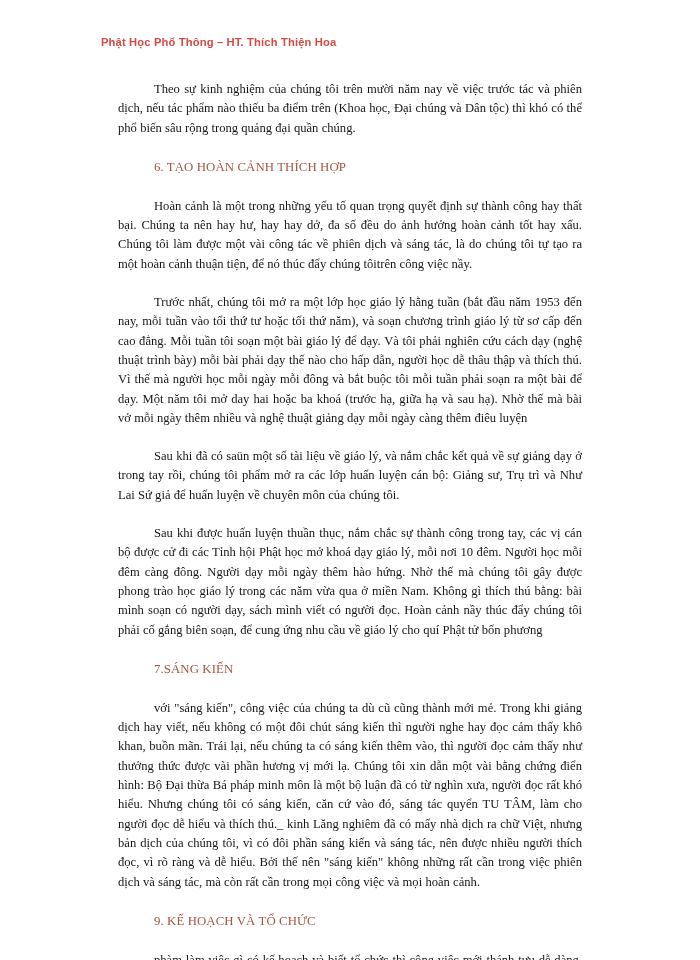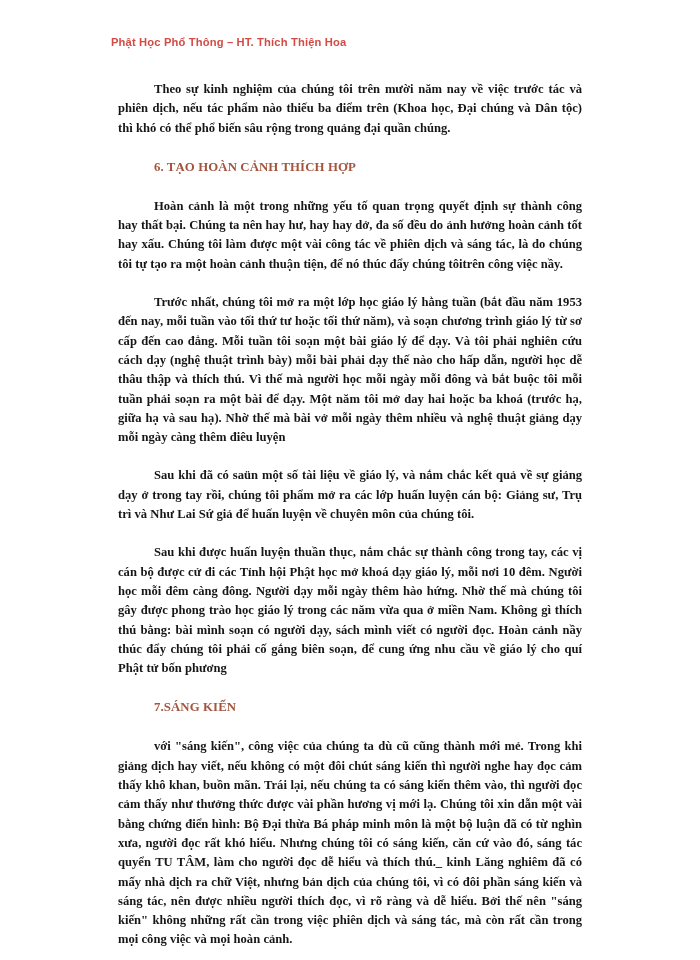--- a/index.html
+++ b/index.html
@@ -15,21 +15,21 @@
   }
   .page {
     position: relative;
     width: 700px;
     height: 960px;
     box-sizing: border-box;
     background: #ffffff;
   }
   .running-header {
     position: absolute;
-    left: 111px;
+    left: 101px;
     top: 36px;
     font-family: "Liberation Sans", "DejaVu Sans", sans-serif;
     font-weight: bold;
     font-size: 11.2px;
     letter-spacing: 0.15px;
     color: #d24b45;
     white-space: nowrap;
   }
   .content {
     position: absolute;
@@ -39,28 +39,27 @@
   }
   p.para {
     margin: 0 0 0 0;
     font-size: 12.6px;
     line-height: 19.3px;
     color: #161616;
     text-align: justify;
     text-indent: 36px;
     hyphens: none;
     word-spacing: 0.1px;
-    font-weight: bold;
   }
   .spacer-sm { height: 19px; }
   h2.section-heading {
     margin: 0;
     font-size: 12.8px;
     line-height: 19px;
-    font-weight: bold;
+    font-weight: normal;
     color: #a4553f;
     text-align: left;
     padding-left: 36px;
     letter-spacing: 0.1px;
     white-space: nowrap;
   }
   .head-gap-top { height: 20px; }
   .head-gap-bottom { height: 20px; }
 </style>
 </head>

